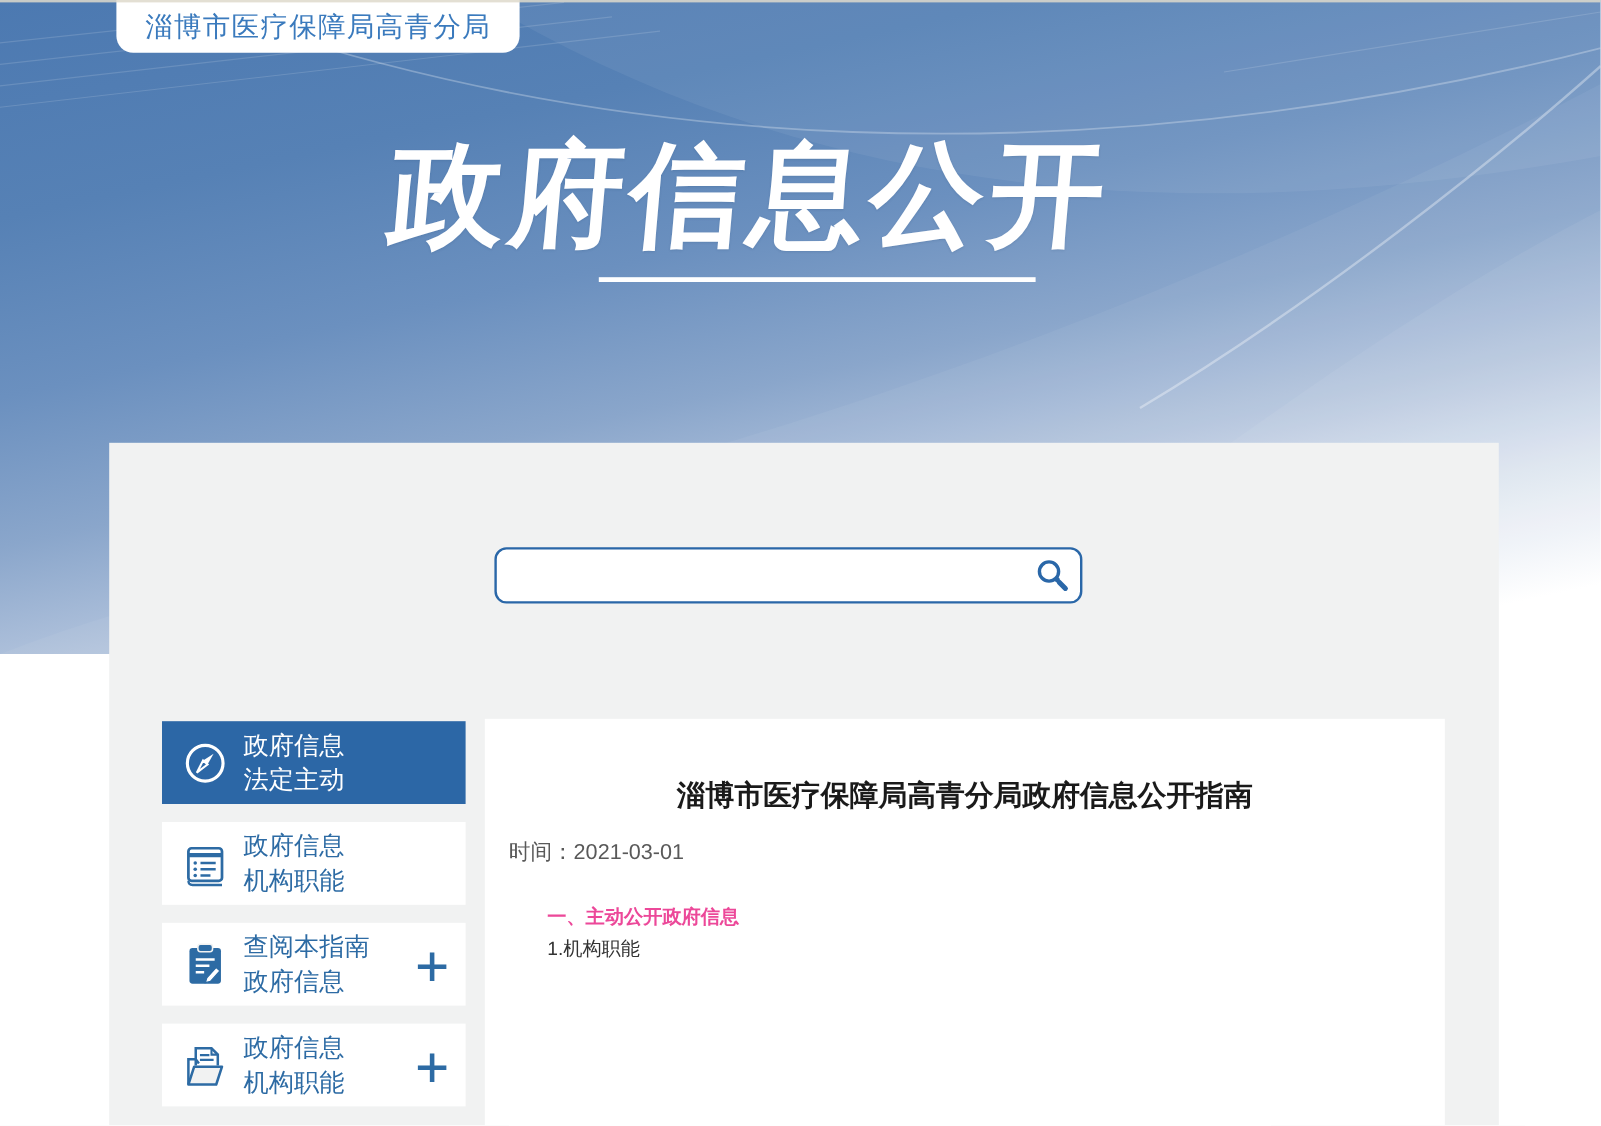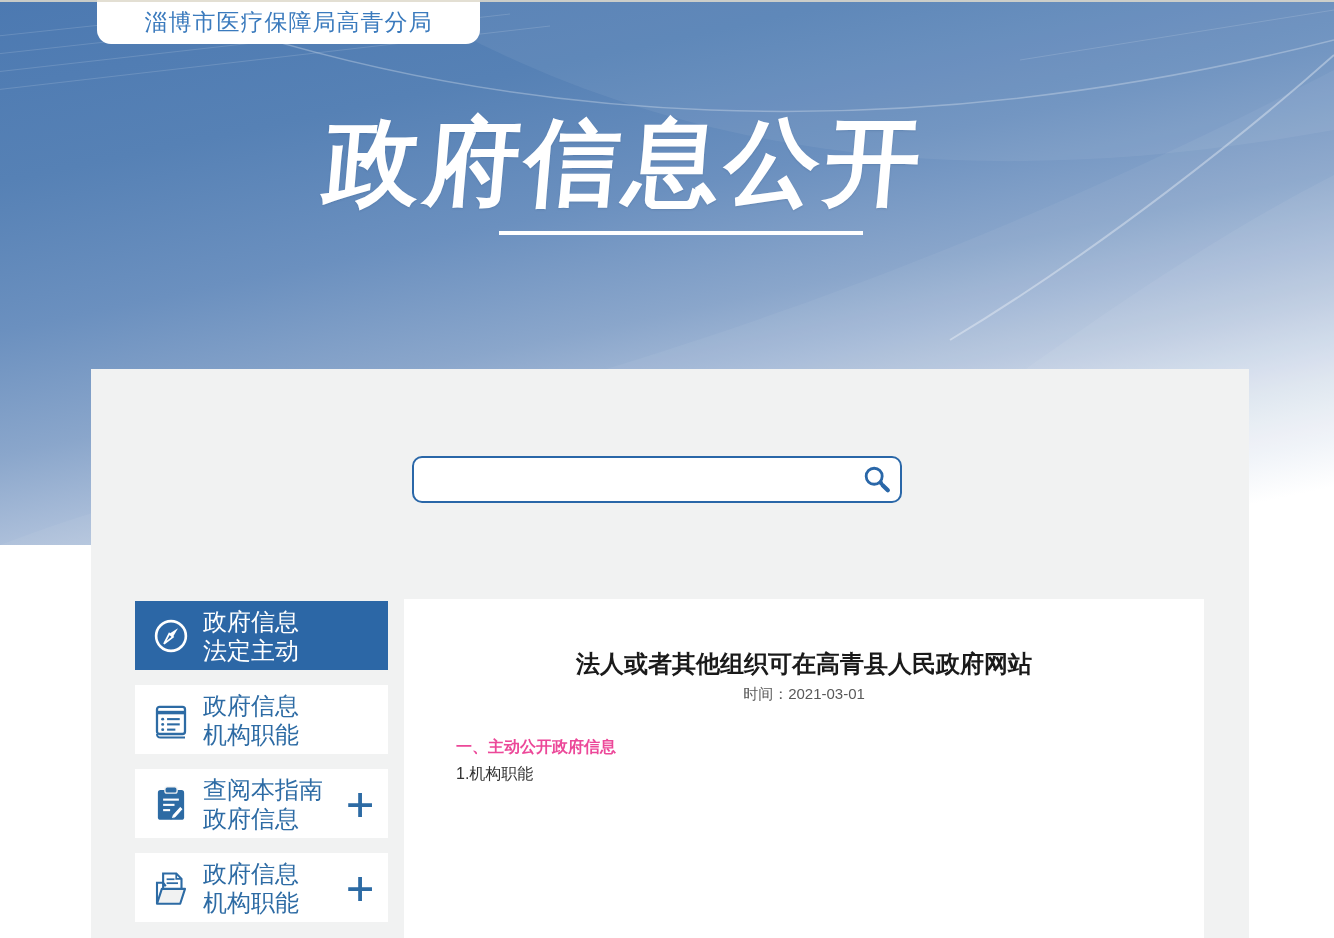--- a/index.html
+++ b/index.html
@@ -9,21 +9,21 @@
 
   .top-edge { position:absolute; top:0; left:0; width:100%; height:2px;
               background:rgba(222,217,203,.85); z-index:40; }
 
   
   .banner { position:absolute; top:0; left:0; width:1334px; height:545px;
             background:linear-gradient(168deg,#4c79b1 0%,#5681b5 22%,#6b90bf 40%,
                        #8aa6cb 55%,#b3c4dd 68%,#dde5f0 80%,#ffffff 93%); }
   .banner svg.waves { position:absolute; inset:0; width:100%; height:100%; }
 
-  .site-badge { position:absolute; top:0; left:97px; width:383px; height:44px;
+  .site-badge { position:absolute; top:0; left:97px; width:336px; height:44px;
                 background:#ffffff; border-radius:0 0 14px 14px; z-index:30;
                 display:flex; align-items:center; justify-content:center;
                 font-size:23px; letter-spacing:1px; color:#3a7abd; cursor:pointer; }
 
   .hero-title { position:absolute; top:100px; left:0; width:100%; text-align:center;
                 z-index:20; }
   .hero-title span { display:inline-block; transform:translateX(-42px) skewX(-5deg);
                      font-size:95px; font-weight:900; color:#ffffff; letter-spacing:5px;
                      text-shadow:0 1px 2px rgba(30,60,100,.15); white-space:nowrap; }
   .hero-underline { position:absolute; top:231px; left:499px; width:364px; height:4px;
@@ -41,30 +41,30 @@
                       padding:0 12px 0 16px; font-size:16px; color:#333; }
   .search-btn { width:46px; height:100%; border:none; background:transparent; cursor:pointer;
                 display:flex; align-items:center; justify-content:center; }
 
   
   .sidebar { position:absolute; top:232px; left:44px; width:253px; }
   .s-item { height:69px; margin-bottom:15px; background:#ffffff; display:flex;
             align-items:center; cursor:pointer; color:#2d6ba4; }
   .s-item.active { background:#2c67a6; color:#ffffff; }
   .s-icon { width:42px; height:42px; margin:0 11px 0 15px; flex:none; }
-  .s-label { font-size:24px; line-height:29px; white-space:nowrap; }
+  .s-label { font-size:21px; line-height:29px; white-space:nowrap; }
   .s-plus { margin-left:auto; margin-right:14px; font-size:46px; font-weight:100;
             line-height:40px; color:#2d6ba4; font-family:"DejaVu Sans Mono", monospace; }
 
   
   .card { position:absolute; top:230px; left:313px; width:800px; min-height:720px;
           background:#ffffff; padding:48px 20px 40px; }
   .a-title { text-align:center; font-size:24px; font-weight:bold; color:#1a1a1a;
              line-height:34px; }
-  .a-meta { text-align:center; font-size:15px; color:#595959; margin-top:4px; }
+  .a-meta { text-align:left; font-size:18px; color:#595959; margin-top:17px; }
   .a-body { margin-top:29px; font-size:16px; line-height:27px; color:#333;
             text-align:justify; }
   .a-body p { text-indent:2em; }
   .a-body p.p-head { font-weight:bold; color:#ec4899; }
 </style>
 </head>
 <body>
 
 <div class="stage">
   <div class="top-edge"></div>
@@ -168,21 +168,21 @@
         <span class="s-label">
           <span style="display:block">政府信息</span>
           <span style="display:block">机构职能</span>
         </span>
         <span class="s-plus">+</span>
       </div>
 
     </div>
 
     <div class="card">
-      <div class="a-title">法人或者其他组织可在高青县人民政府网站</div>
+      <div class="a-title">淄博市医疗保障局高青分局政府信息公开指南</div>
       <div class="a-meta">时间：2021-03-01</div>
       <div class="a-body">
         <p class="p-head">一、主动公开政府信息</p>
         <p>1.机构职能</p>
 
       </div>
     </div>
 
   </div>
 </div>

